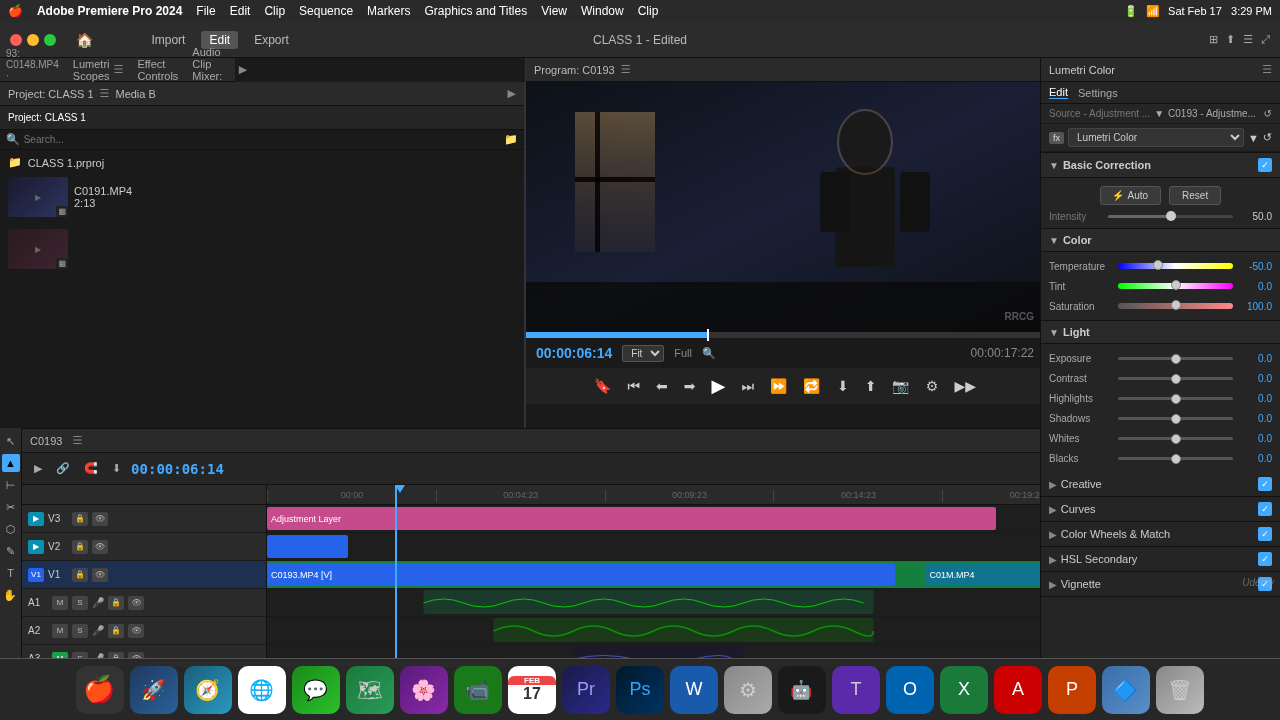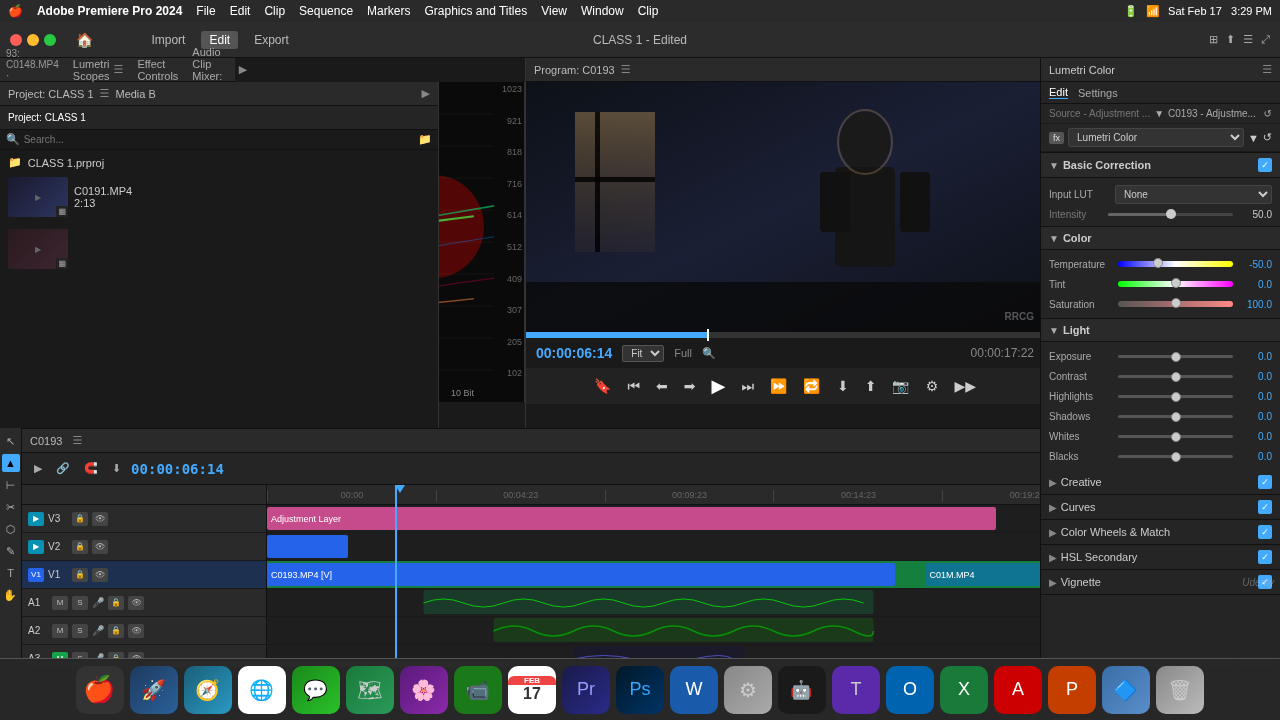--- a/index.html
+++ b/index.html
@@ -853,21 +853,21 @@
     <div style="position:absolute;bottom:4px;left:30px;font-size:9px;color:#777">Rec. 709</div>
 
     <div style="position:absolute;bottom:4px;right:50px;display:flex;align-items:center;gap:4px;font-size:9px;color:#888">
       <span>☑</span>
         <span>Clamp Signal</span>
       <span style="margin-left:8px">10 Bit</span>
     </div>
   </div>
 </div>
 
-<div class="project-panel" style="top:82px;left:0;width:439px;height:calc(428px - 82px);">
+<div class="project-panel" style="top:82px;left:0;width:525px;height:calc(428px - 82px);">
   <div class="panel-header-bar">
     <span>Project: CLASS 1</span>
     <span style="color:#888">☰</span>
     <span>Media B</span>
     <span style="margin-left:auto;color:#888">▶</span>
   </div>
   <div class="seq-tabs">
     <span class="seq-tab active">Project: CLASS 1</span>
   </div>
   <div class="search-bar">
@@ -1157,27 +1157,25 @@
     <span>↺</span>
   </div>
 
   <div class="section-header">
     <span class="section-toggle">▼</span>
     <span class="section-title">Basic Correction</span>
     <div class="section-checkbox">✓</div>
   </div>
 
   <div class="section-content">
-    <div class="input-lut-row">
-      <span class="lut-label">Input LUT</span>
-      <select class="lut-select">
-        <option>None</option>
-      </select>
-    </div>
-
+
+    <div class="auto-reset-row">
+      <button class="auto-btn">⚡ <span>Auto</span></button>
+      <button class="auto-btn">Reset</button>
+    </div>
 
     <div class="intensity-row">
       <span class="intensity-label">Intensity</span>
       <div class="param-slider" style="flex:1">
         <div class="param-slider-track" style="width:50%"></div>
         <div class="param-slider-thumb" style="left:50%"></div>
       </div>
       <span class="param-value white">50.0</span>
     </div>
   </div>

